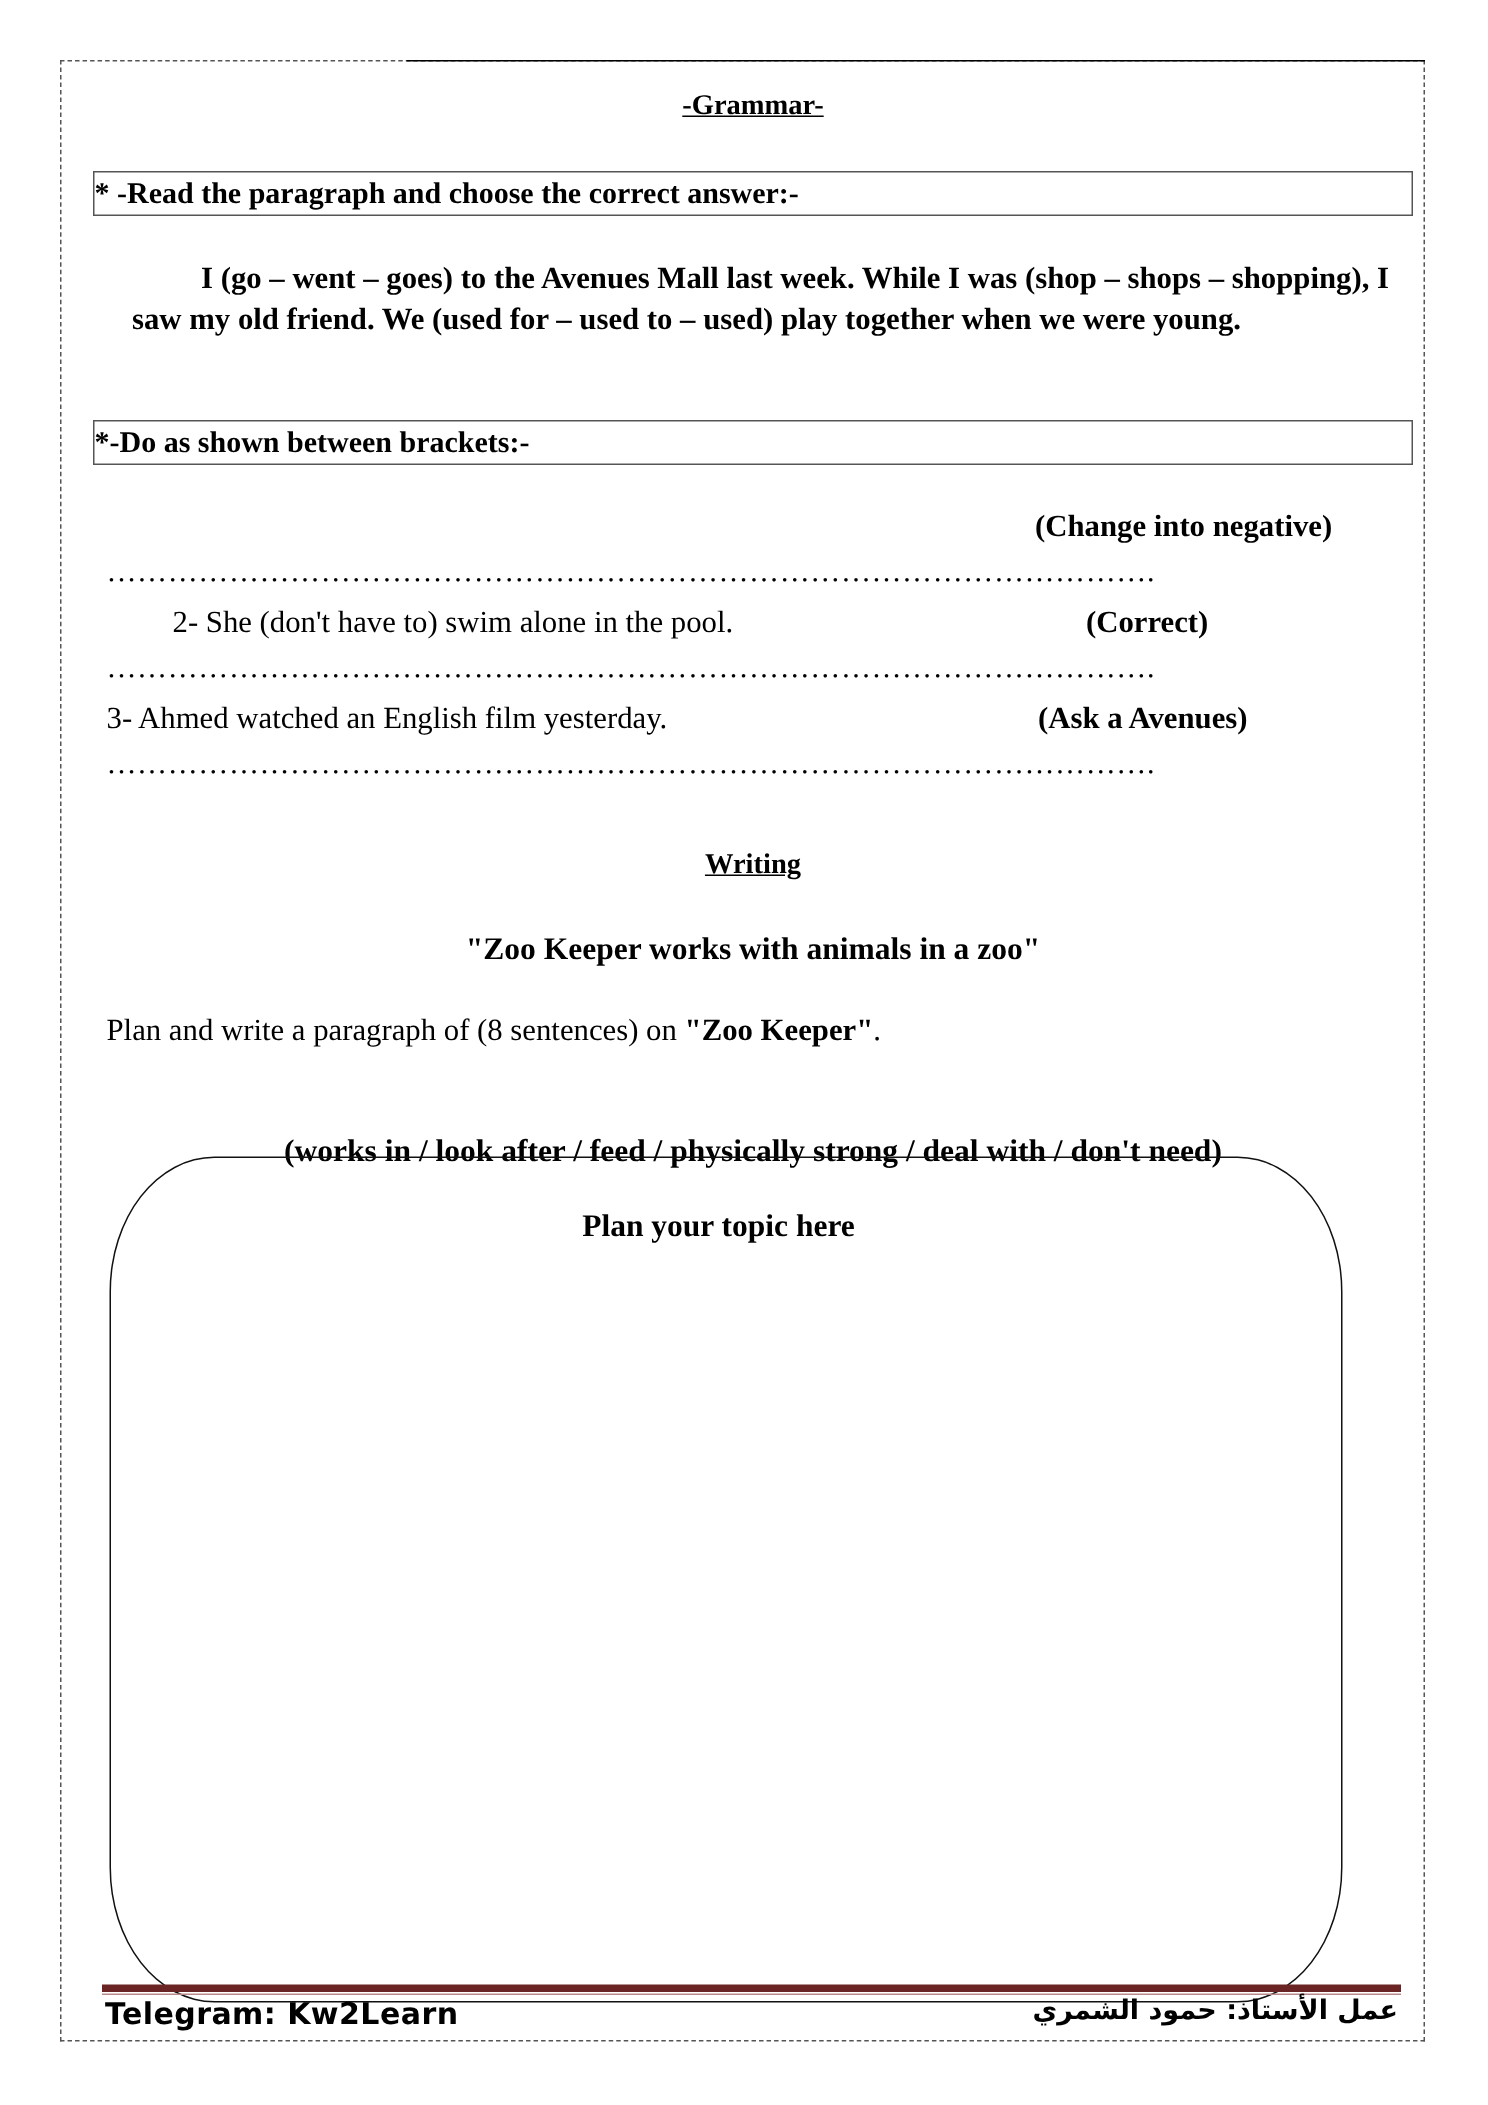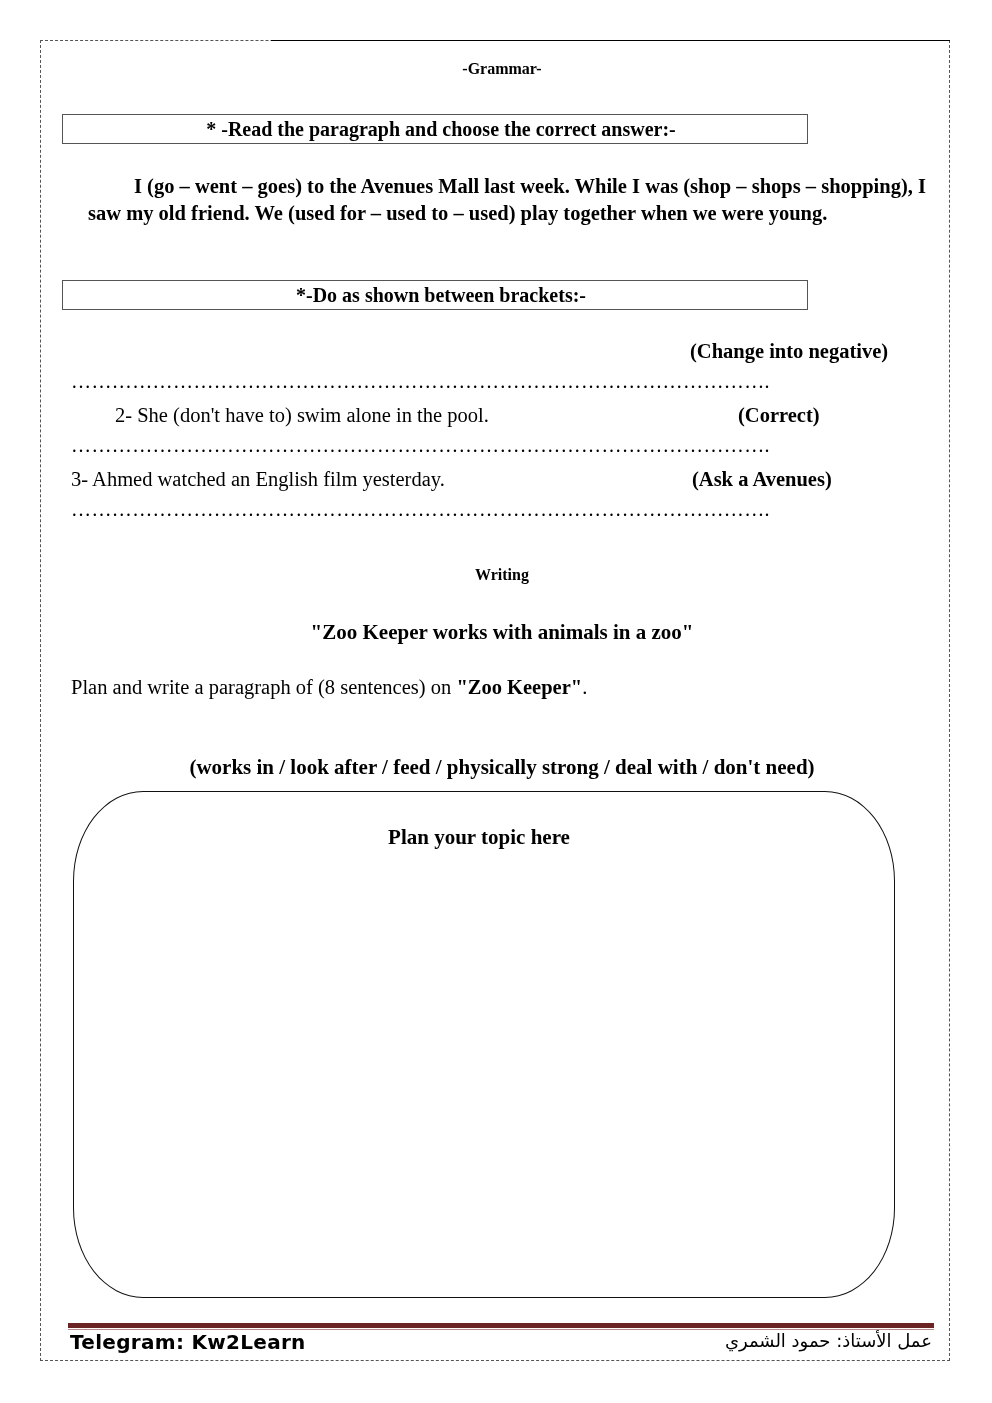--- a/index.html
+++ b/index.html
@@ -3,39 +3,39 @@
 <meta charset="utf-8">
 <style>
   html, body { margin: 0; padding: 0; background: #ffffff; }
   body { width: 992px; height: 1403px; position: relative; overflow: hidden;
          font-family: "Liberation Serif", "DejaVu Serif", serif; color: #000; }
   .page-frame { position: absolute; left: 40px; top: 40px; width: 910px; height: 1321px;
                 border: 1px dashed #555; box-sizing: border-box; }
   .page-frame .solid-top { position: absolute; left: 230px; right: -1px; top: -1px; border-top: 1px solid #000; }
   .abs { position: absolute; }
   .center { text-align: center; }
-  .title { font-weight: bold; font-size: 16px; }
+  .title { font-weight: bold; font-size: 19px; text-decoration: underline; }
   .title-plain { font-weight: bold; font-size: 21px; }
-  .instr-box { position: absolute; left: 62px; width: 746px; height: 30px; border: 1.5px solid #555;
-               box-sizing: border-box; padding-left: 12px; font-weight: bold; font-size: 20px; line-height: 28px; text-align: center; }
+  .instr-box { position: absolute; left: 62px; width: 880px; height: 30px; border: 1.5px solid #555;
+               box-sizing: border-box; padding-left: 0; font-weight: bold; font-size: 20px; line-height: 28px; }
   .para { position: absolute; left: 88px; width: 860px; font-weight: bold; font-size: 20.5px; line-height: 26.5px; }
   .para .indent { display: inline-block; width: 46px; }
   .q-line { position: absolute; left: 71px; width: 860px; font-size: 20.5px; height: 26px; line-height: 26px; }
   .q-line .instr { position: absolute; font-weight: bold; }
   .dots { position: absolute; left: 71px; font-size: 20px; letter-spacing: 0.4px; line-height: 20px; white-space: nowrap; overflow: hidden; width: 825px; }
   .plain { position: absolute; left: 71px; font-size: 20.5px; line-height: 25px; text-align: center; }
   .guide { position: absolute; left: 0; width: 1004px; text-align: center; font-weight: bold; font-size: 21px; }
-  .plan-box { position: absolute; left: 73px; top: 791px; width: 822px; height: 507px;
+  .plan-box { position: absolute; left: 73px; top: 771px; width: 822px; height: 564px;
               border: 1.5px solid #111; border-radius: 70px / 90px; box-sizing: border-box; }
   .plan-box .plan-label { position: absolute; left: 0; right: 10px; top: 33px; text-align: center; font-weight: bold; font-size: 21px; }
   .plan-box textarea { position: absolute; left: 30px; top: 75px; right: 30px; bottom: 30px; border: none; resize: none; background: transparent; outline: none; font-family: "Liberation Serif", serif; font-size: 18px; }
   .footer-rule { position: absolute; left: 68px; width: 866px; top: 1323px; height: 5px; background: #6b2424; }
   .footer-rule2 { position: absolute; left: 68px; width: 866px; top: 1329px; height: 1px; background: #b98a8a; }
   .footer-left { position: absolute; left: 70px; top: 1330px; font-family: "DejaVu Sans", sans-serif; font-weight: bold; font-size: 20px; letter-spacing: 0.3px; }
-  .footer-right { position: absolute; right: 60px; top: 1330px; font-family: "DejaVu Sans", sans-serif; font-weight: normal; font-size: 18px; direction: rtl; }
+  .footer-right { position: absolute; right: 60px; top: 1330px; font-family: "DejaVu Sans", sans-serif; font-weight: bold; font-size: 18px; direction: rtl; }
 </style>
 </head>
 <body>
 
 <div class="page-frame">
     <div class="solid-top"></div>
   </div>
 
 <div class="abs center" style="left:0;width:1004px;top:60px;">
   <span class="title">-Grammar-</span>
@@ -47,21 +47,21 @@
 
 <div class="instr-box" style="top:280px;">*-Do as shown between brackets:-</div>
 
 <div class="q-line" style="top:338px;">
   <span class="instr" style="left:619px;">(Change into negative)</span>
 </div>
 <div class="dots" style="top:371px;">………………………………………………………………………………………….</div>
 
 <div class="q-line" style="top:402px;margin-left:44px;">
   <span>2- She (don't have to) swim alone in the pool.</span>
-  <span class="instr" style="left:623px;text-align:center;">(Correct)</span>
+  <span class="instr" style="left:609px;text-align:center;">(Correct)</span>
 </div>
 <div class="dots" style="top:435px;">………………………………………………………………………………………….</div>
 
 <div class="q-line" style="top:466px;">
   <span>3- Ahmed watched an English film yesterday.</span>
   <span class="instr" style="left:621px;">(Ask a Avenues)</span>
 </div>
 <div class="dots" style="top:499px;">………………………………………………………………………………………….</div>
 
 <div class="abs center" style="left:0;width:1004px;top:566px;">

